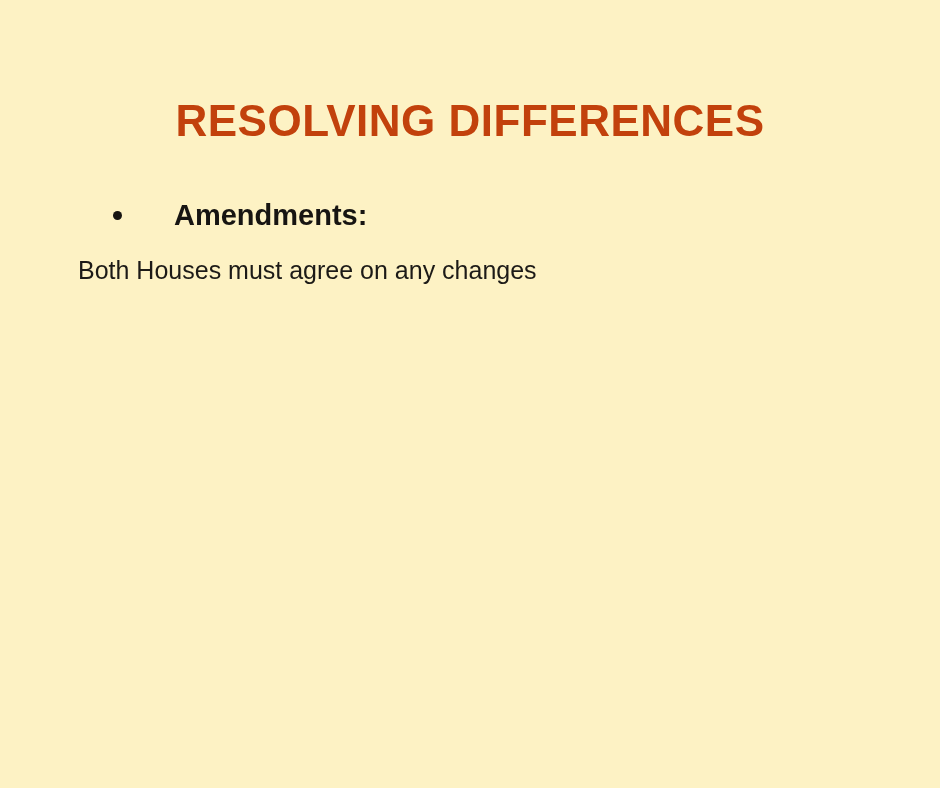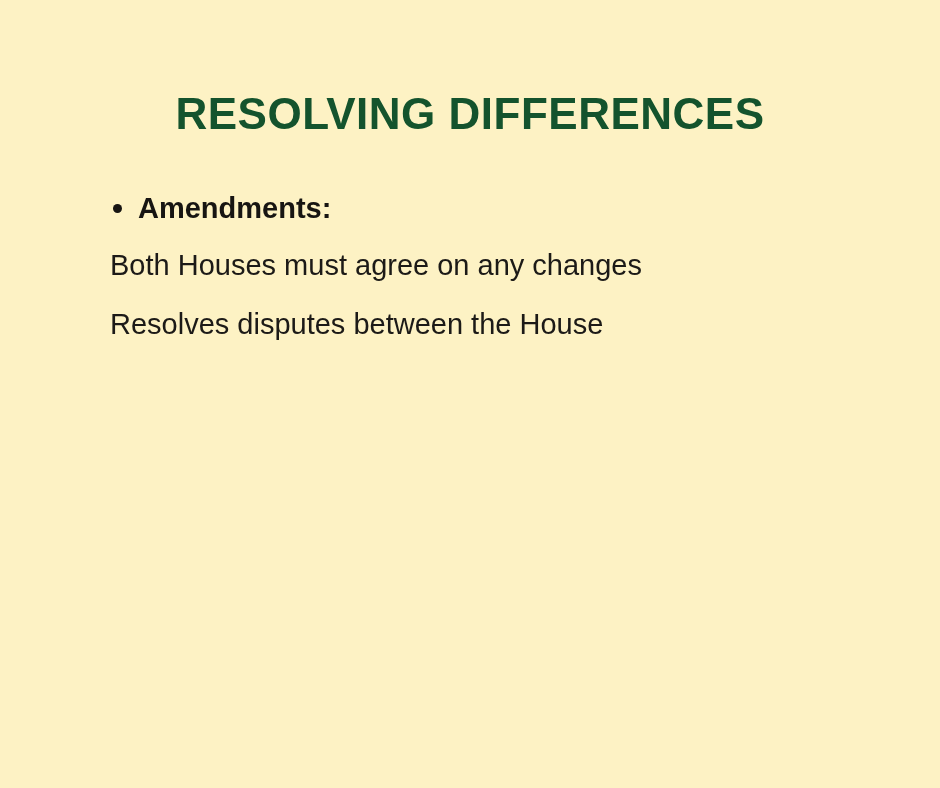--- a/index.html
+++ b/index.html
@@ -12,57 +12,58 @@
   }
   .slide {
     position: relative;
     width: 940px;
     height: 788px;
     background: #FDF2C4;
     color: #171512;
     overflow: hidden;
   }
   .slide-title {
-    margin: 9px;
+    margin: 16px;
     padding-top: 80px;
     text-align: center;
     font-size: 44px;
     font-weight: 800;
     letter-spacing: 0.5px;
-    color: #14532d;
+    color: #c2410c;
   }
   .bullets {
     margin-top: 52px;
   }
   .bullet-item {
     margin-bottom: 24px;
   }
   .bullet-row {
     display: flex;
     align-items: center;
+    gap: 36px;
   }
   .bullet-dot {
     width: 9px;
     height: 9px;
     border-radius: 50%;
     background: #171512;
     margin-left: 113px;
     margin-right: 16px;
     flex: 0 0 auto;
   }
   .bullet-heading {
     font-size: 29px;
     font-weight: 700;
     line-height: 1.2;
     color: #171512;
   }
   .bullet-detail {
     margin-top: 22px;
-    padding-left: 110px;
-    font-size: 29px;
+    padding-left: 78px;
+    font-size: 25px;
     font-weight: 400;
     line-height: 1.2;
     color: #1c1a17;
   }
 </style>
 </head>
 <body>
 
 <div class="slide">
   <h1 class="slide-title">RESOLVING DIFFERENCES</h1>
@@ -71,17 +72,16 @@
 
     <div class="bullet-item">
       <div class="bullet-row">
         <span class="bullet-dot"></span>
         <span class="bullet-heading">Amendments:</span>
       </div>
       <div class="bullet-detail">Both Houses must agree on any changes</div>
     </div>
 
     <div class="bullet-item">
-      <div class="bullet-detail">Resolves disputes between the House</div>
     </div>
 
   </div>
 </div>
 
 </body></html>

